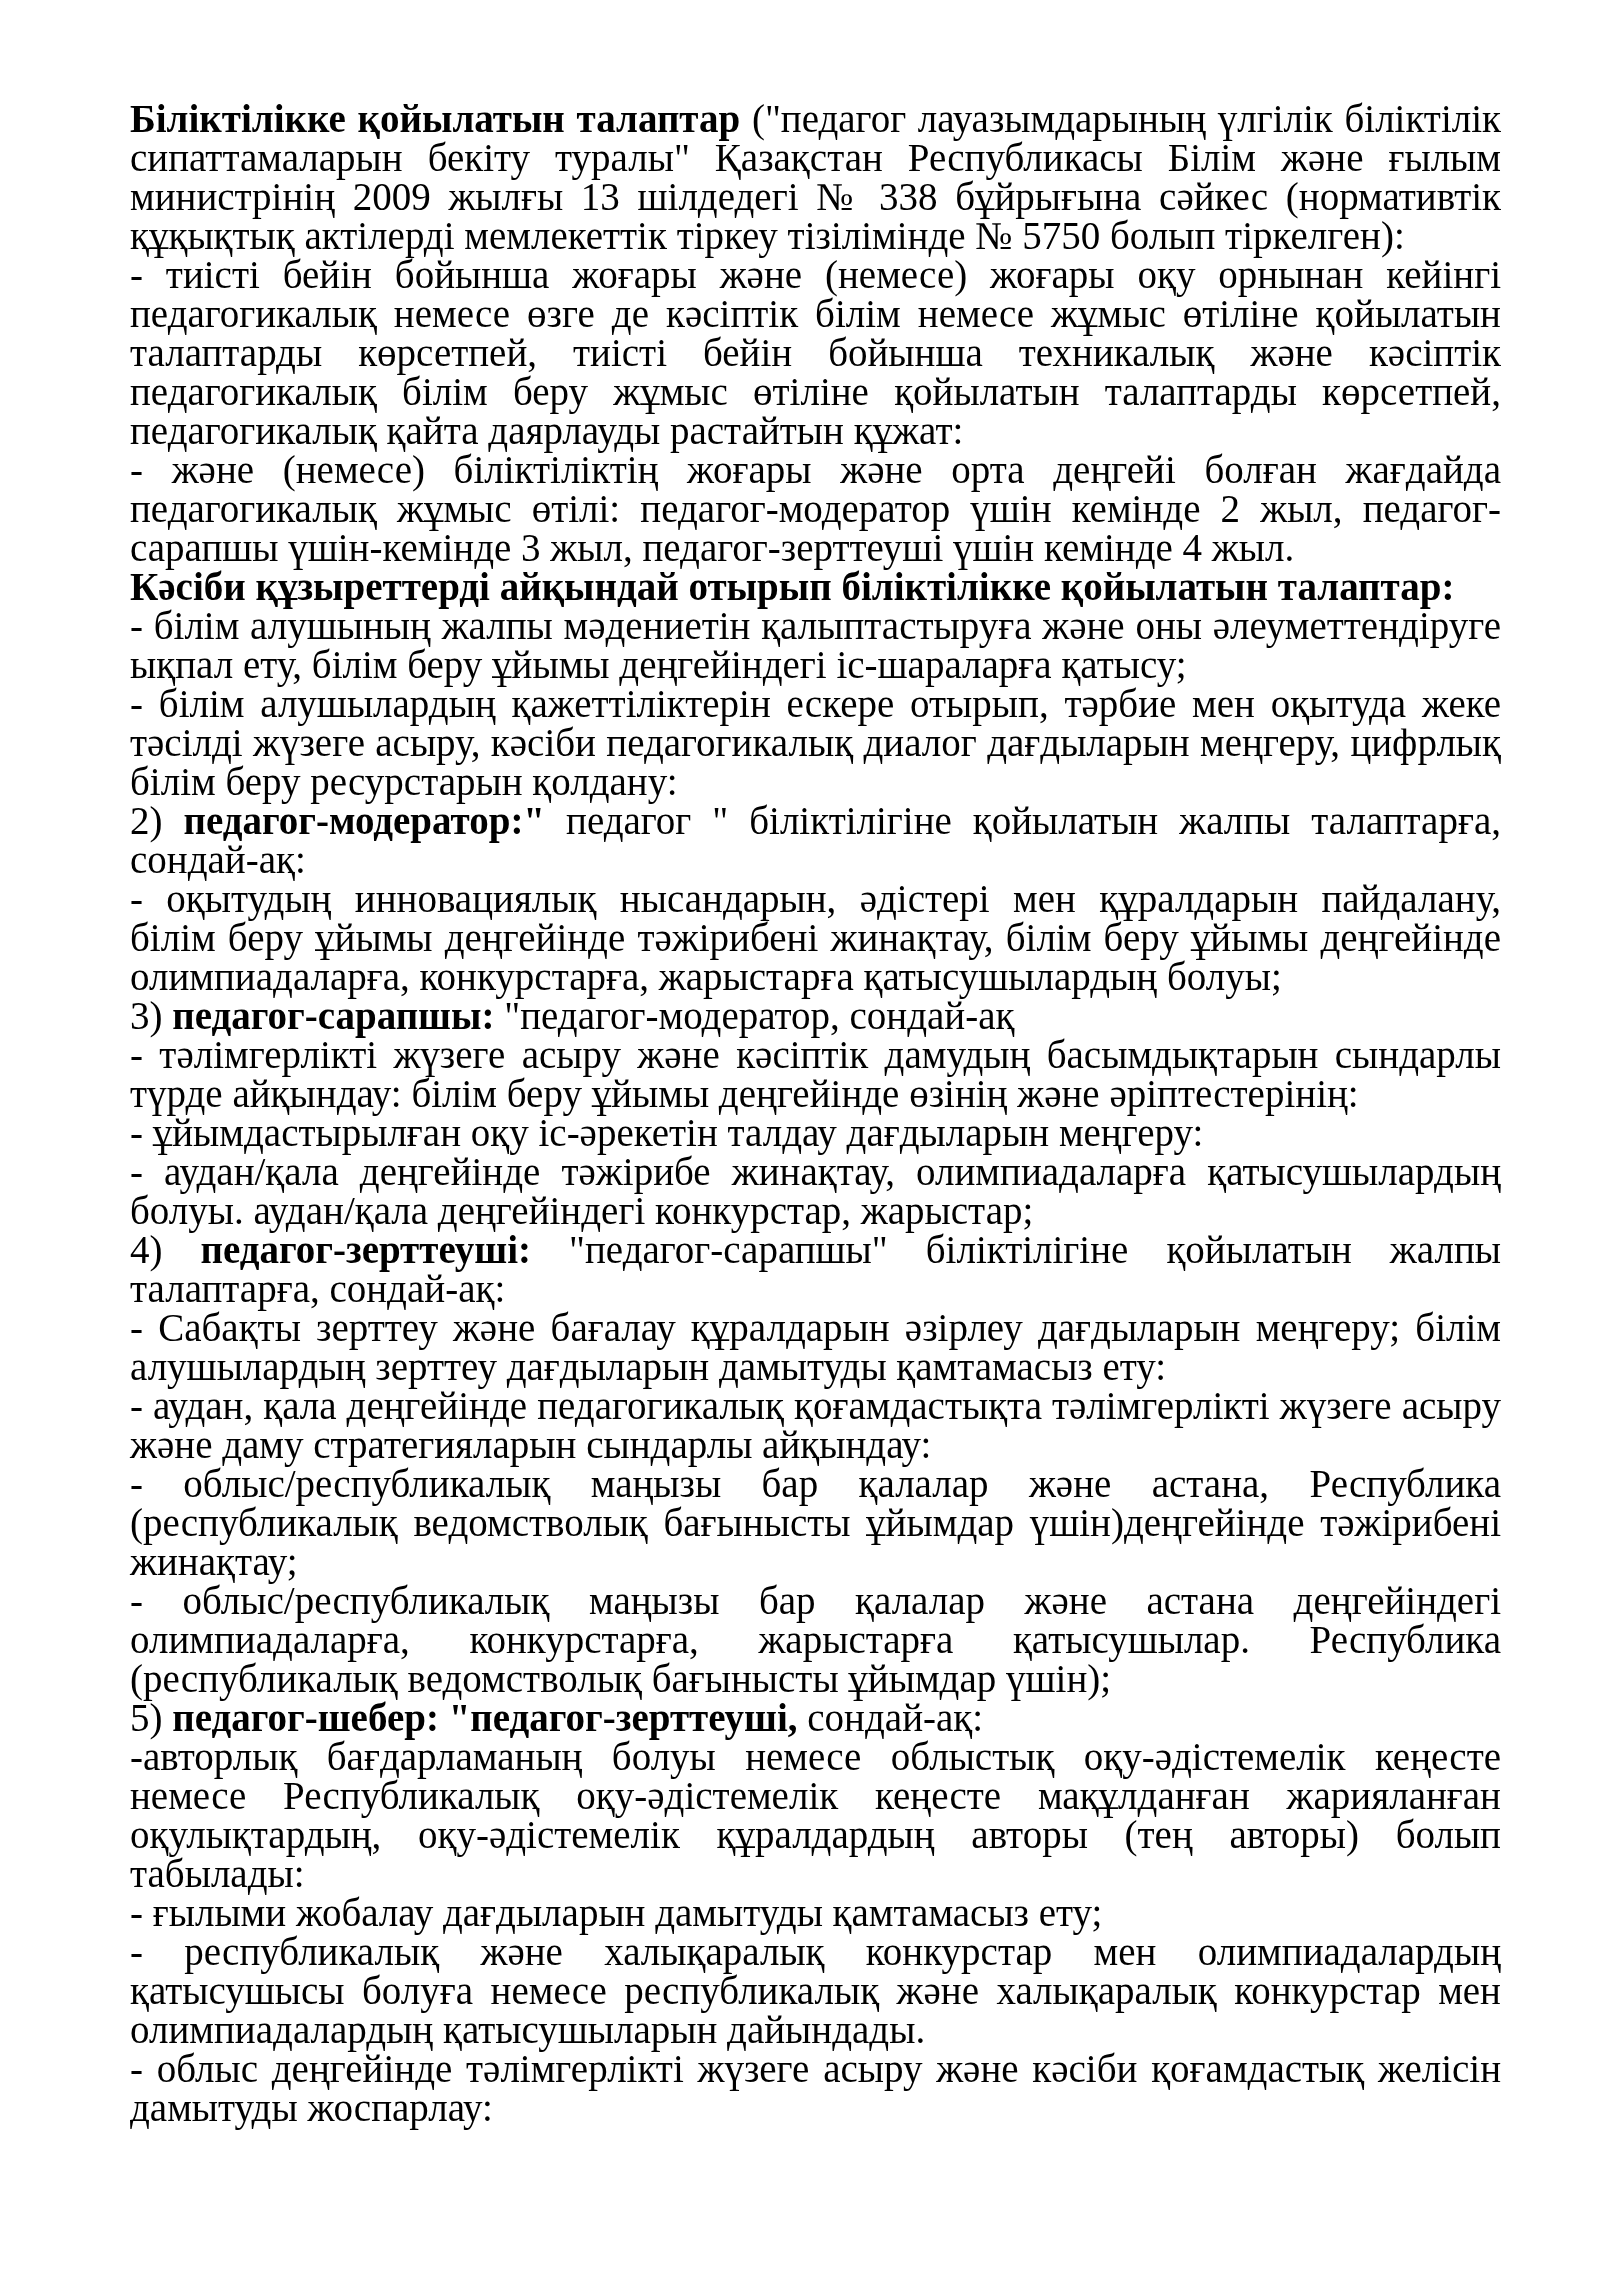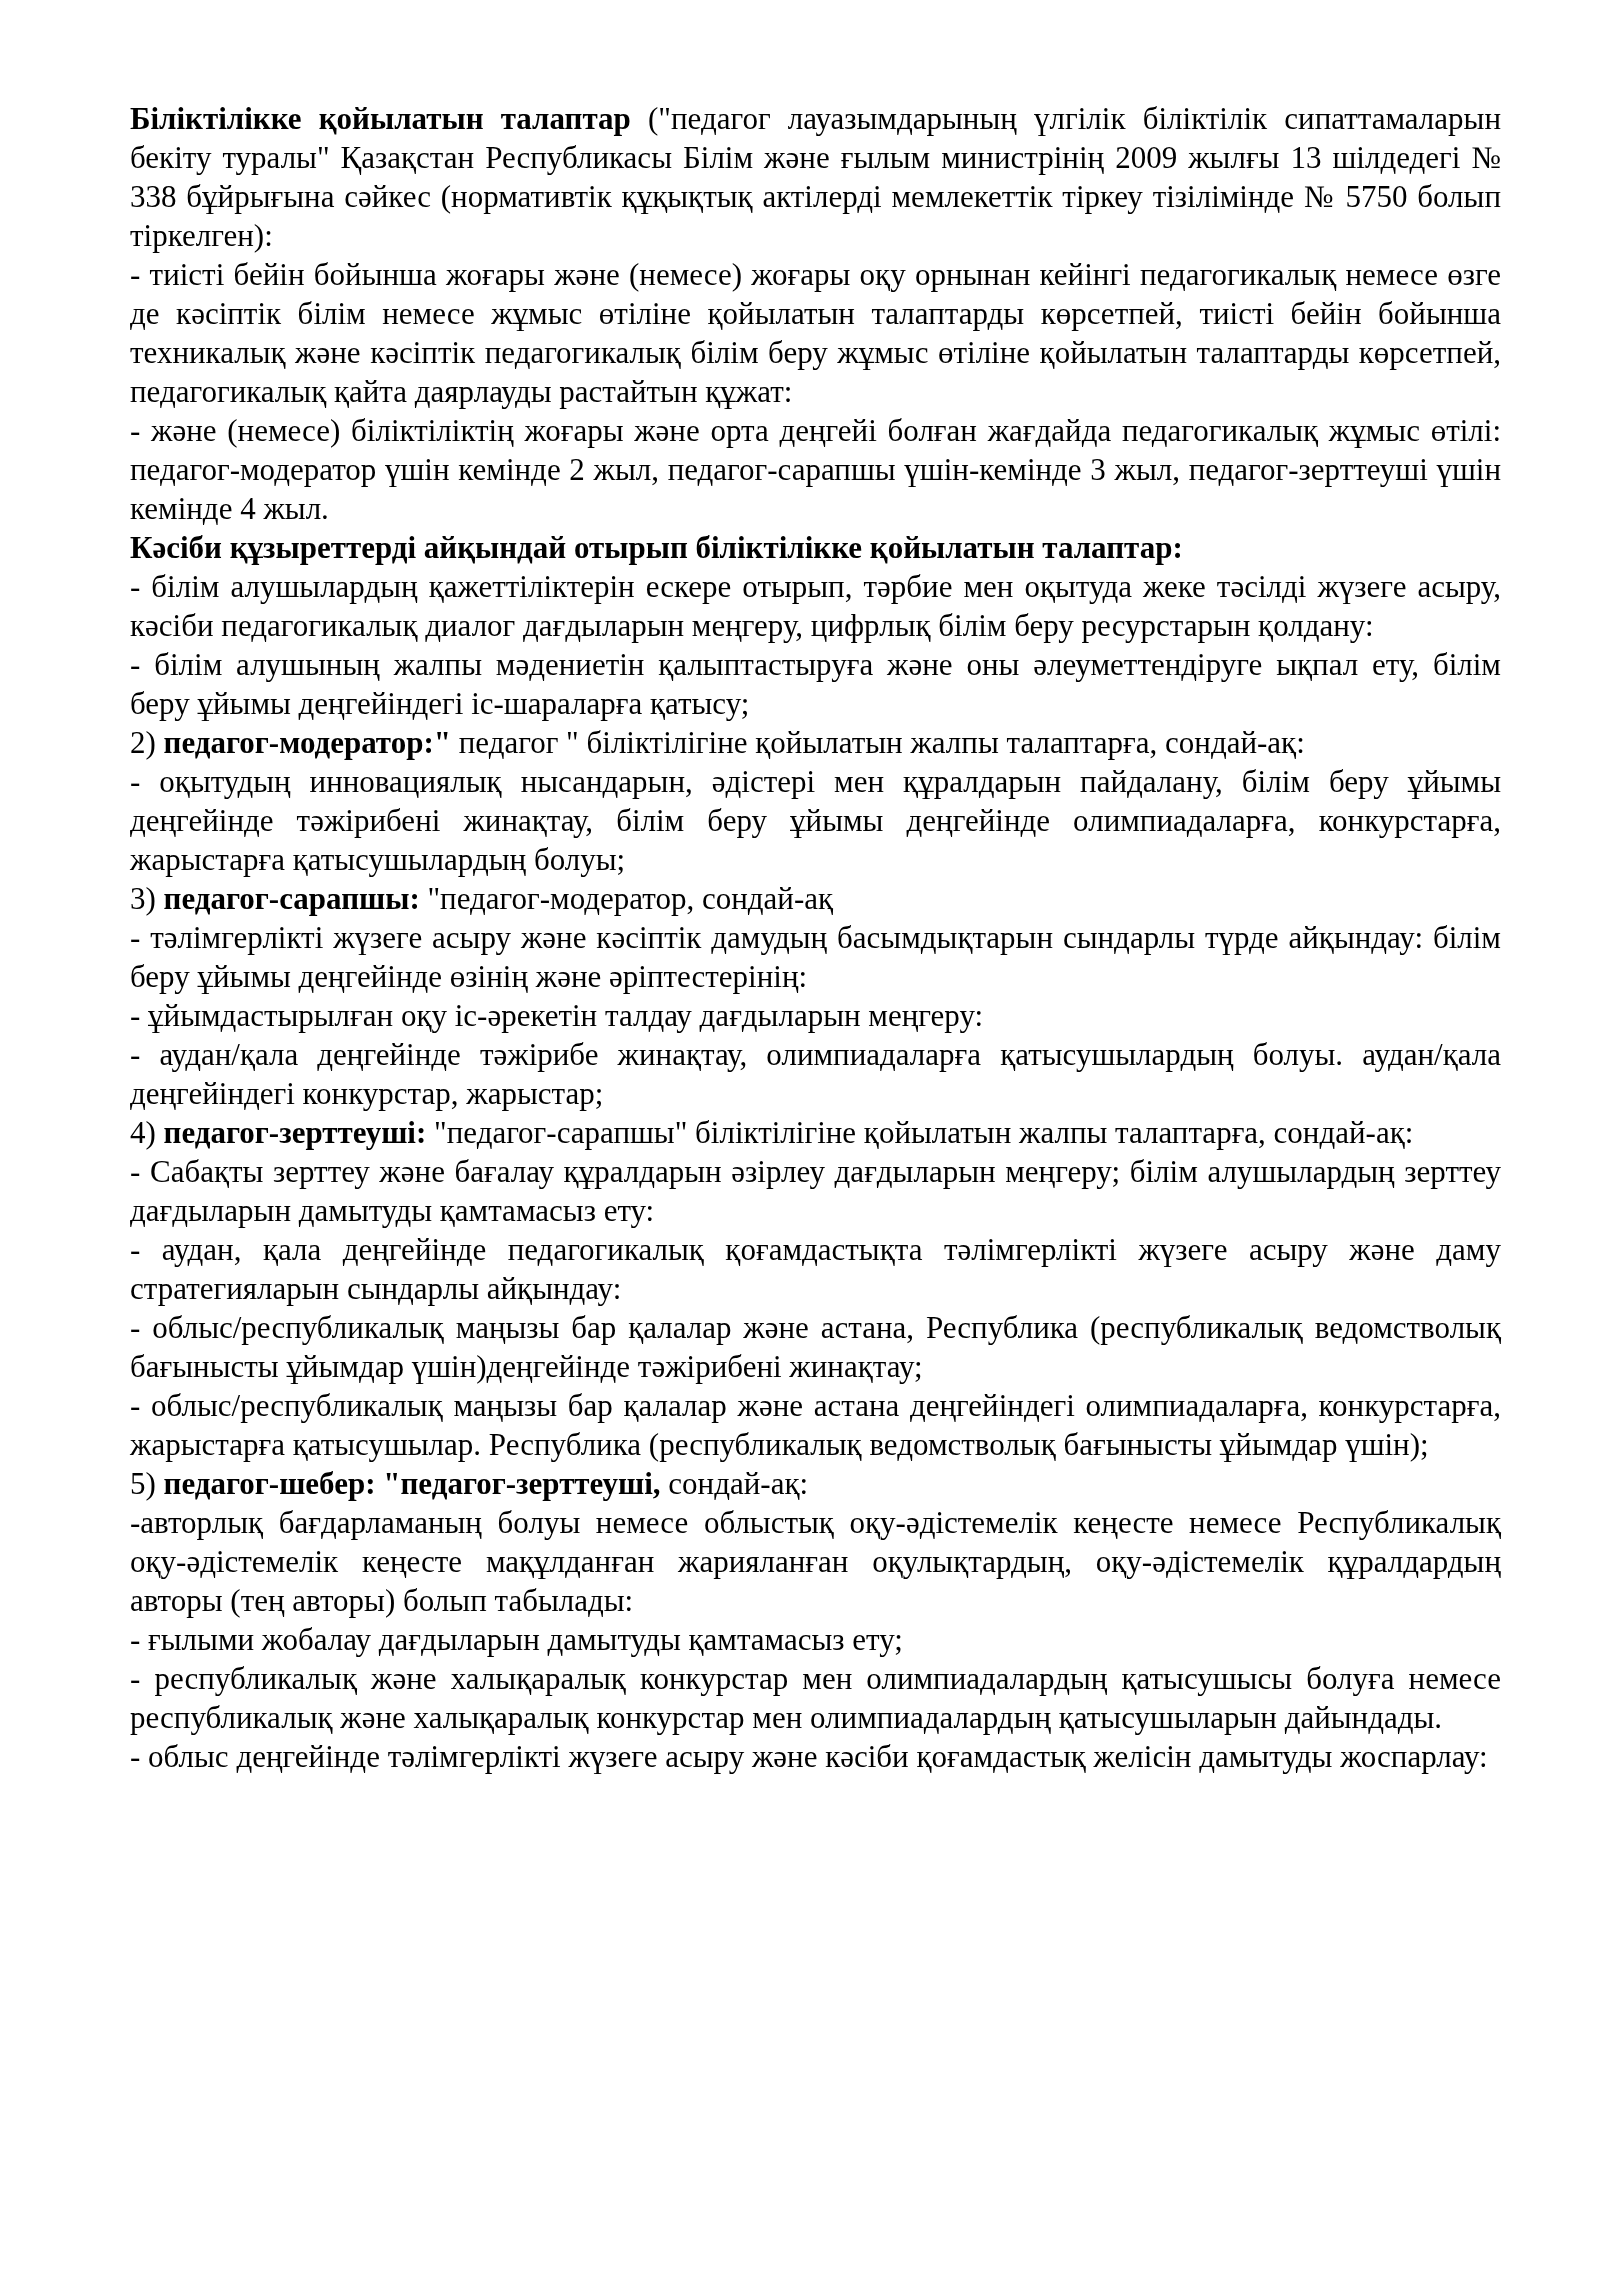--- a/index.html
+++ b/index.html
@@ -13,21 +13,21 @@
     overflow: hidden;
   }
   .page {
     box-sizing: border-box;
     width: 1621px;
     height: 1930px;
     padding: 99px 120px 39px 130px;
     background: #ffffff;
     color: #000000;
     font-family: "Liberation Serif", "DejaVu Serif", serif;
-    font-size: 31px;
+    font-size: 39px;
     line-height: 39px;
   }
   .page p {
     margin: 0;
     padding: 0;
     text-align: justify;
   }
   .bold {
     font-weight: bold;
   }
@@ -40,23 +40,23 @@
   <p><span class="bold">Біліктілікке қойылатын талаптар</span><span> ("педагог лауазымдарының үлгілік біліктілік сипаттамаларын бекіту туралы" Қазақстан Республикасы Білім және ғылым министрінің 2009 жылғы 13 шілдедегі № 338 бұйрығына сәйкес (нормативтік құқықтық актілерді мемлекеттік тіркеу тізілімінде № 5750 болып тіркелген):</span></p>
 
   <p><span>- тиісті бейін бойынша жоғары және (немесе) жоғары оқу орнынан кейінгі педагогикалық немесе өзге де кәсіптік білім немесе жұмыс өтіліне қойылатын талаптарды көрсетпей, тиісті бейін бойынша техникалық және кәсіптік педагогикалық білім беру жұмыс өтіліне қойылатын талаптарды көрсетпей, педагогикалық қайта даярлауды растайтын құжат:</span></p>
 
 
   <p><span>- және (немесе) біліктіліктің жоғары және орта деңгейі болған жағдайда педагогикалық жұмыс өтілі: педагог-модератор үшін кемінде 2 жыл, педагог-сарапшы үшін-кемінде 3 жыл, педагог-зерттеуші үшін кемінде 4 жыл.</span></p>
 
   <p><span class="bold">Кәсіби құзыреттерді айқындай отырып біліктілікке қойылатын талаптар:</span></p>
 
 
+  <p><span>- білім алушының жалпы мәдениетін қалыптастыруға және оны әлеуметтендіруге ықпал ету, білім беру ұйымы деңгейіндегі іс-шараларға қатысу;</span></p>
+
   <p><span>- білім алушылардың қажеттіліктерін ескере отырып, тәрбие мен оқытуда жеке тәсілді жүзеге асыру, кәсіби педагогикалық диалог дағдыларын меңгеру, цифрлық білім беру ресурстарын қолдану:</span></p>
-
-  <p><span>- білім алушының жалпы мәдениетін қалыптастыруға және оны әлеуметтендіруге ықпал ету, білім беру ұйымы деңгейіндегі іс-шараларға қатысу;</span></p>
 
   <p><span>2) </span><span class="bold">педагог-модератор:"</span><span> педагог " біліктілігіне қойылатын жалпы талаптарға, сондай-ақ:</span></p>
 
   <p><span>- оқытудың инновациялық нысандарын, әдістері мен құралдарын пайдалану, білім беру ұйымы деңгейінде тәжірибені жинақтау, білім беру ұйымы деңгейінде олимпиадаларға, конкурстарға, жарыстарға қатысушылардың болуы;</span></p>
 
   <p><span>3) </span><span class="bold">педагог-сарапшы:</span><span> "педагог-модератор, сондай-ақ</span></p>
 
   <p><span>- тәлімгерлікті жүзеге асыру және кәсіптік дамудың басымдықтарын сындарлы түрде айқындау: білім беру ұйымы деңгейінде өзінің және әріптестерінің:</span></p>
 
   <p><span>- ұйымдастырылған оқу іс-әрекетін талдау дағдыларын меңгеру:</span></p>

